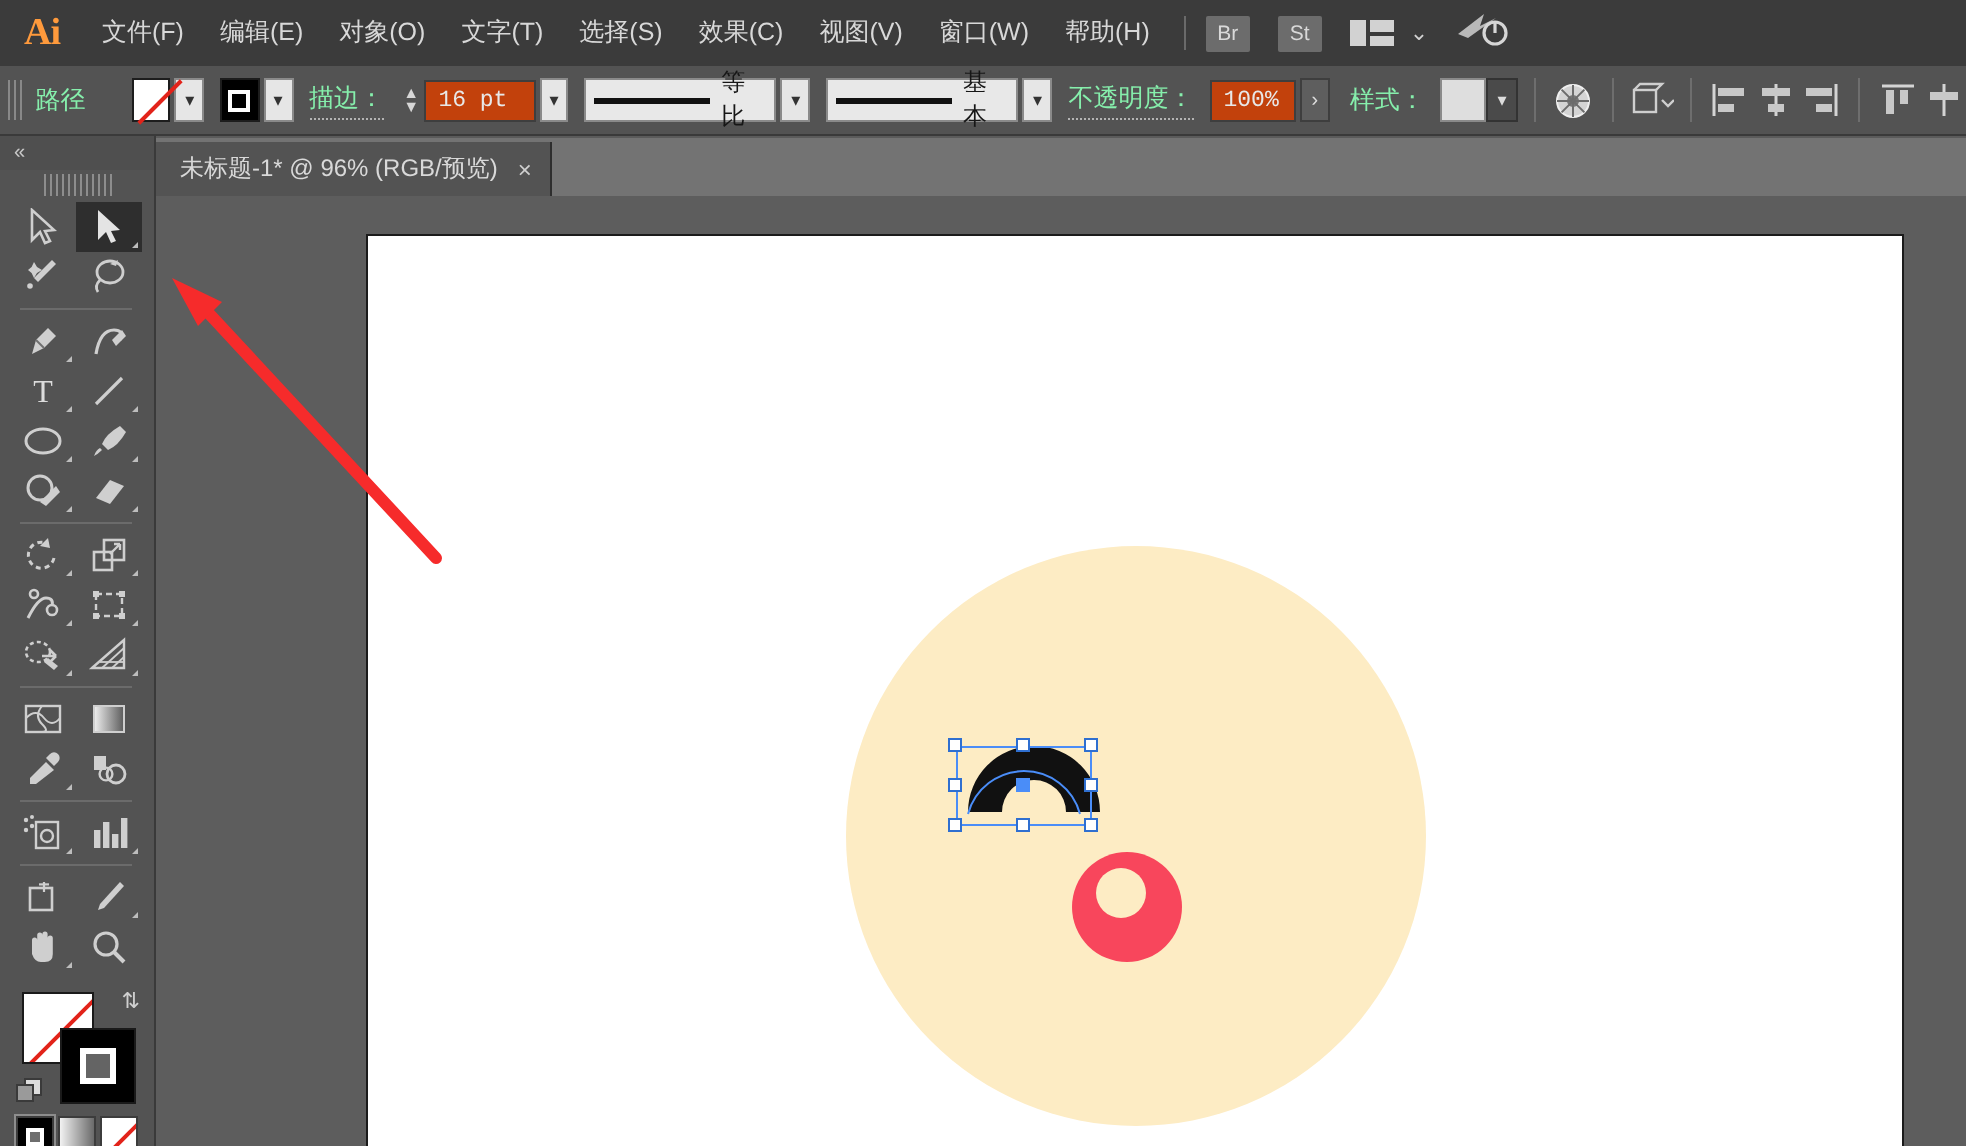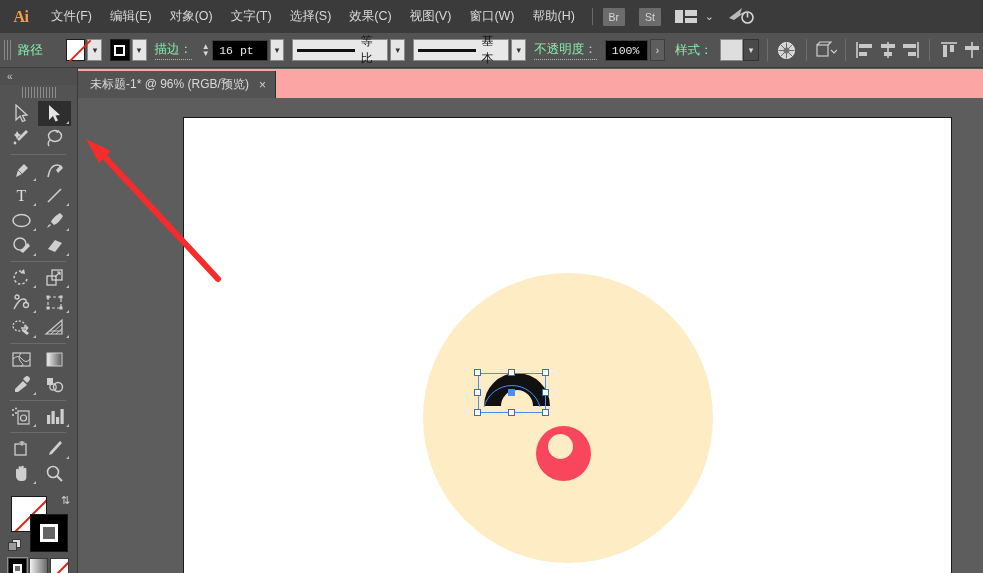--- a/index.html
+++ b/index.html
@@ -13,21 +13,21 @@
   #app { position: relative; width: 983px; height: 573px; }
 
   
   .menubar {
     position: absolute; left: 0; top: 0; width: 983px; height: 33px;
     background: #3b3b3b;
     display: flex; align-items: center;
   }
   .ai-logo {
     width: 42px; height: 26px; display: flex; align-items: center; justify-content: center;
-    color: #ff9a3c; font-size: 16px; font-weight: bold;
+    color: #ff9a3c; font-size: 19px; font-weight: bold;
     font-family: "Liberation Serif", serif; letter-spacing: -0.5px;
   }
   .menu-item {
     color: #d8d8d8; font-size: 12.5px; padding: 0 9px; height: 33px;
     display: flex; align-items: center; white-space: nowrap; cursor: default;
   }
   .menu-sep {
     width: 1px; height: 17px; background: #6a6a6a; margin: 0 10px 0 8px;
   }
   .sq-btn {
@@ -76,21 +76,21 @@
     width: 17px; height: 22px; background: #e6e6e6; border: 1px solid #8a8a8a;
     display: flex; align-items: center; justify-content: center;
     color: #333; font-size: 9px; margin-left: 2px; margin-right: 8px;
   }
   .stepper {
     width: 13px; height: 20px; display: flex; flex-direction: column;
     align-items: center; justify-content: center; color: #d7d7d7; font-size: 8px;
     line-height: 7px; margin-right: 1px;
   }
   .field {
-    height: 21px; background: #000000; border: 1px solid #3e3e3e;
+    height: 21px; background: #c2410c; border: 1px solid #3e3e3e;
     color: #e8e8e8; font-size: 11.5px; display: flex; align-items: center;
     padding: 0 6px; font-family: "Liberation Mono", monospace;
   }
   .field.w-stroke { width: 62px; }
   .field.w-opacity { width: 48px; font-family: Liberation Mono, monospace; }
   .combo {
     height: 22px; background: #e8e8e8; border: 1px solid #8a8a8a;
     display: flex; align-items: center; padding: 0 6px 0 4px; gap: 6px;
   }
   .combo .line { width: 66px; height: 3px; background: #111; }
@@ -109,21 +109,21 @@
     display: flex; align-items: center; justify-content: center;
     color: #ddd; font-size: 9px;
   }
   .ico-btn {
     width: 26px; height: 26px; display: flex; align-items: center; justify-content: center;
   }
 
   
   .tabbar {
     position: absolute; left: 78px; top: 69px; width: 905px; height: 29px;
-    background: #fca5a5; display: flex; align-items: flex-end;
+    background: #737373; display: flex; align-items: flex-end;
   }
   .doc-tab {
     height: 27px; background: #535353; border-right: 1px solid #2e2e2e;
     display: flex; align-items: center; padding: 0 9px 0 12px; gap: 10px;
   }
   .doc-tab .title { color: #d9d9d9; font-size: 12px; white-space: nowrap; }
   .doc-tab .x { color: #cfcfcf; font-size: 12px; line-height: 1; cursor: pointer; }
 
   
   .toolpanel {

